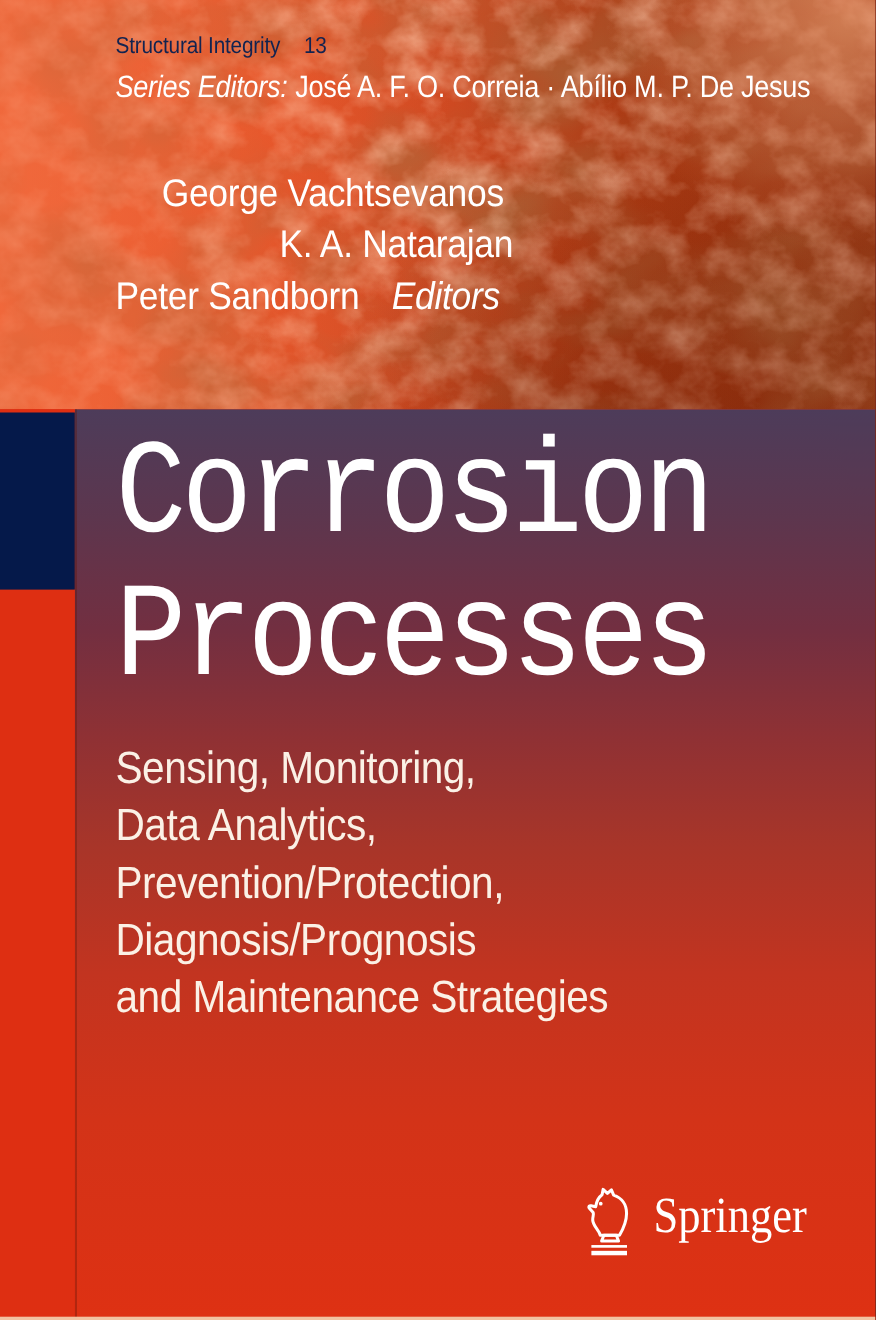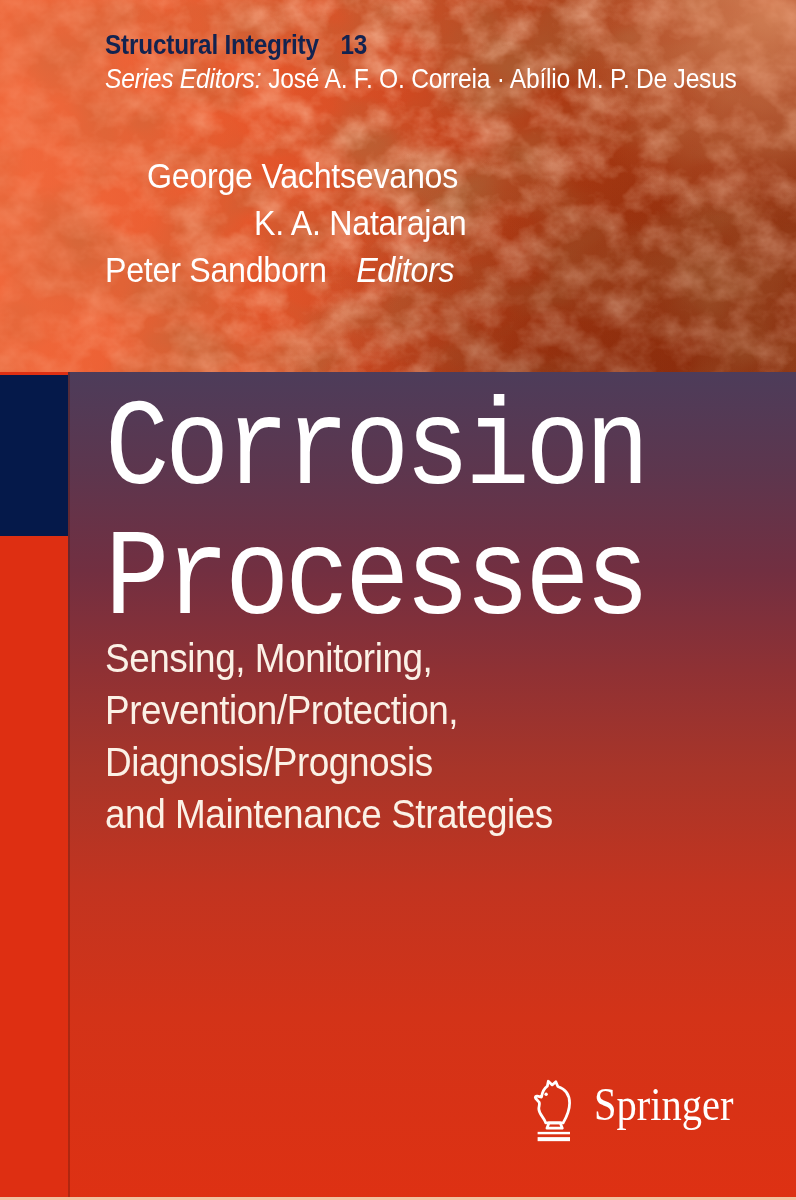--- a/index.html
+++ b/index.html
@@ -38,40 +38,40 @@
   .left-stripe{position:absolute;left:0;top:372px;width:68px;bottom:0;background:#de2f12;}
   .navy-square{position:absolute;left:0;top:375px;width:68px;height:161px;background:#05194a;}
 
   .bottom-edge{position:absolute;left:0;bottom:0;width:100%;height:3px;background:#f2c2a2;}
   .cx92{display:inline-block;transform:scaleX(.92);transform-origin:0 50%;}
   .cx90{display:inline-block;transform:scaleX(.90);transform-origin:0 50%;}
   .cx88{display:inline-block;transform:scaleX(.88);transform-origin:0 50%;}
 
   .series-line{
     position:absolute;left:105px;top:30px;white-space:nowrap;
-    font-size:27px;font-weight:bold;color:#122350;letter-spacing:-.2px;
+    font-size:21px;font-weight:normal;color:#122350;letter-spacing:-.2px;
   }
   .series-line .volume{margin-left:24px;}
   .series-editors{
     position:absolute;left:105px;top:63px;white-space:nowrap;
     font-size:28px;color:#ffffff;letter-spacing:-.3px;
   }
   .series-editors .lbl{font-style:italic;margin-right:8px;}
 
   .authors{position:absolute;left:105px;top:152px;color:#ffffff;text-align:right;}
   .authors .line{font-size:35px;line-height:47px;white-space:nowrap;letter-spacing:-.3px;}
   .role{font-style:italic;margin-left:32px;}
 
   .title{position:absolute;left:105px;top:386px;color:#ffffff;font-family:Liberation Mono, monospace;}
   .title .line{
     font-size:122px;line-height:130px;white-space:nowrap;
     font-weight:400;letter-spacing:-5px;
   }
 
-  .subtitle{position:absolute;left:105px;top:632px;color:#fbf1e6;}
+  .subtitle{position:absolute;left:105px;top:672px;color:#fbf1e6;}
   .subtitle .line{font-size:41px;line-height:52px;white-space:nowrap;letter-spacing:-.5px;}
 
   
   .publisher{position:absolute;left:528px;top:1076px;display:flex;align-items:flex-start;text-align:right;}
   .horse{width:50px;height:68px;flex:0 0 auto;}
   .wordmark{
     font-family:"Liberation Serif",serif;
     font-size:46px;color:#ffffff;line-height:46px;
     margin:6px 0 0 16px;white-space:nowrap;
     display:inline-block;transform:scaleX(.88);transform-origin:0 50%;
@@ -123,20 +123,21 @@
     </div>
   </div>
 
   <div class="title">
     <div class="line"><span class="cx88">Corrosion</span></div>
     <div class="line"><span class="cx88">Processes</span></div>
   </div>
 
   <div class="subtitle">
     <div class="line"><span class="cx90">Sensing, Monitoring,</span></div>
+    <div class="line"><span class="cx90">Data Analytics,</span></div>
     <div class="line"><span class="cx90">Prevention/Protection,</span></div>
     <div class="line"><span class="cx90">Diagnosis/Prognosis</span></div>
     <div class="line"><span class="cx90">and Maintenance Strategies</span></div>
   </div>
 
   <div class="publisher">
     <svg class="horse" viewBox="0 0 60 84" xmlns="http://www.w3.org/2000/svg">
       <g fill="none" stroke="#ffffff" stroke-width="3.4" stroke-linecap="round" stroke-linejoin="round">
         <path d="M21 58 C19 51 13 48 12.5 41 C12.2 37.5 14 35.5 13 32.5 L8.5 27.5 C7.5 25.8 8.6 24.6 10.6 24.9 L15.8 26
                  C16.6 20.5 18.8 15.5 23 12.5 L24.2 6.5 L29 11 L33.5 7 L36 13

